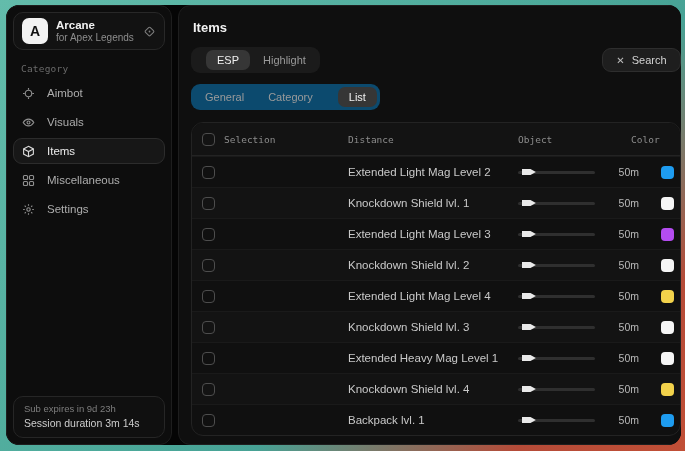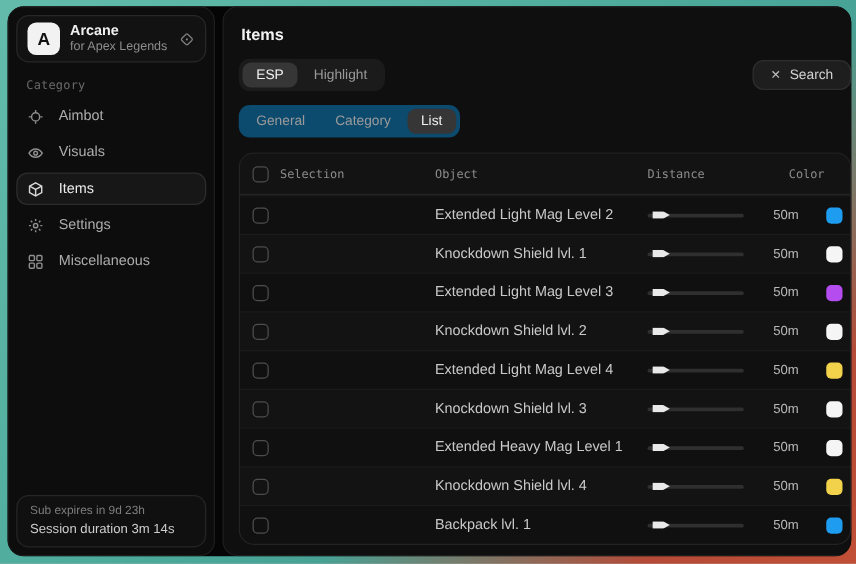--- a/index.html
+++ b/index.html
@@ -61,21 +61,21 @@
     display:flex; flex-direction:column; padding:10px 12px 8px;
   }
   .page-title { font-size:13px; font-weight:bold; color:#f2f2f2; margin:4px 0 12px 2px; }
   .toolbar { display:flex; align-items:center; justify-content:space-between; margin-bottom:11px; }
   .tabgroup { display:inline-flex; align-items:center; background:#1b1b1b; border-radius:9px; padding:3px; gap:2px; }
   .tabgroup.secondary { background:#0c4a6e; }
   .tab {
     font-size:11px; color:#9a9a9a; padding:4px 11px; border-radius:7px; cursor:default;
     white-space:nowrap;
   }
-  .tab.active { background:#363636; color:#f0f0f0; }
+  .tab.active { background:#363636; color:#f0f0f0;margin-left:12px; }
   .search-btn {
     display:inline-flex; align-items:center; gap:7px; background:#1e1e1e;
     border:1px solid #2e2e2e; border-radius:9px; padding:5px 13px;
     font-size:11px; color:#d2d2d2; cursor:default;
   }
   .search-x { font-size:10px; color:#bdbdbd; }
   .viewbar { margin-bottom:12px; }
   
   .table {
     flex:1; border:1px solid #232323; border-radius:12px; background:#101010;
@@ -155,36 +155,36 @@
           <svg width="13" height="13" viewBox="0 0 16 16" fill="none" stroke="currentColor" stroke-width="1.4">
             <path d="M8 1.6 14 4.8v6.4L8 14.4 2 11.2V4.8z"></path>
               <path d="M2 4.8 8 8l6-3.2M8 8v6.4"></path>
           </svg>
         </span>
         <span>Items</span>
       </div>
       <div class="nav-item">
         <span class="nicon">
           <svg width="13" height="13" viewBox="0 0 16 16" fill="none" stroke="currentColor" stroke-width="1.4">
-            <circle cx="8" cy="8" r="2.1"></circle>
-            <path d="M8 1.4v2M8 12.6v2M1.4 8h2M12.6 8h2M3.3 3.3l1.4 1.4M11.3 11.3l1.4 1.4M12.7 3.3l-1.4 1.4M4.7 11.3l-1.4 1.4"></path>
-          </svg>
-        </span>
-        <span>Settings</span>
-      </div>
-      <div class="nav-item">
-        <span class="nicon">
-          <svg width="13" height="13" viewBox="0 0 16 16" fill="none" stroke="currentColor" stroke-width="1.4">
             <rect x="1.8" y="1.8" width="5" height="5" rx="1.2"></rect>
               <rect x="9.2" y="1.8" width="5" height="5" rx="1.2"></rect>
             <rect x="1.8" y="9.2" width="5" height="5" rx="1.2"></rect>
               <rect x="9.2" y="9.2" width="5" height="5" rx="1.2"></rect>
           </svg>
         </span>
         <span>Miscellaneous</span>
+      </div>
+      <div class="nav-item">
+        <span class="nicon">
+          <svg width="13" height="13" viewBox="0 0 16 16" fill="none" stroke="currentColor" stroke-width="1.4">
+            <circle cx="8" cy="8" r="2.1"></circle>
+            <path d="M8 1.4v2M8 12.6v2M1.4 8h2M12.6 8h2M3.3 3.3l1.4 1.4M11.3 11.3l1.4 1.4M12.7 3.3l-1.4 1.4M4.7 11.3l-1.4 1.4"></path>
+          </svg>
+        </span>
+        <span>Settings</span>
       </div>
     </nav>
 
     <div class="side-spacer"></div>
 
     <div class="sub-card">
       <div class="sub-line1">Sub expires in 9d 23h</div>
       <div class="sub-line2">Session duration 3m 14s</div>
     </div>
   </aside>
@@ -210,22 +210,22 @@
         <span class="tab active">List</span>
       </div>
     </div>
 
     <div class="table">
       <div class="trow thead">
         <div class="cell cb">
             <span class="checkbox"></span>
           </div>
         <div class="cell">Selection</div>
+        <div class="cell">Distance</div>
         <div class="cell">Object</div>
-        <div class="cell">Distance</div>
         <div class="cell color-cell">
             <span class="col-head-color">Color</span>
           </div>
       </div>
 
       <div class="trow">
         <div class="cell cb">
             <span class="checkbox"></span>
           </div>
         <div class="cell"></div>

